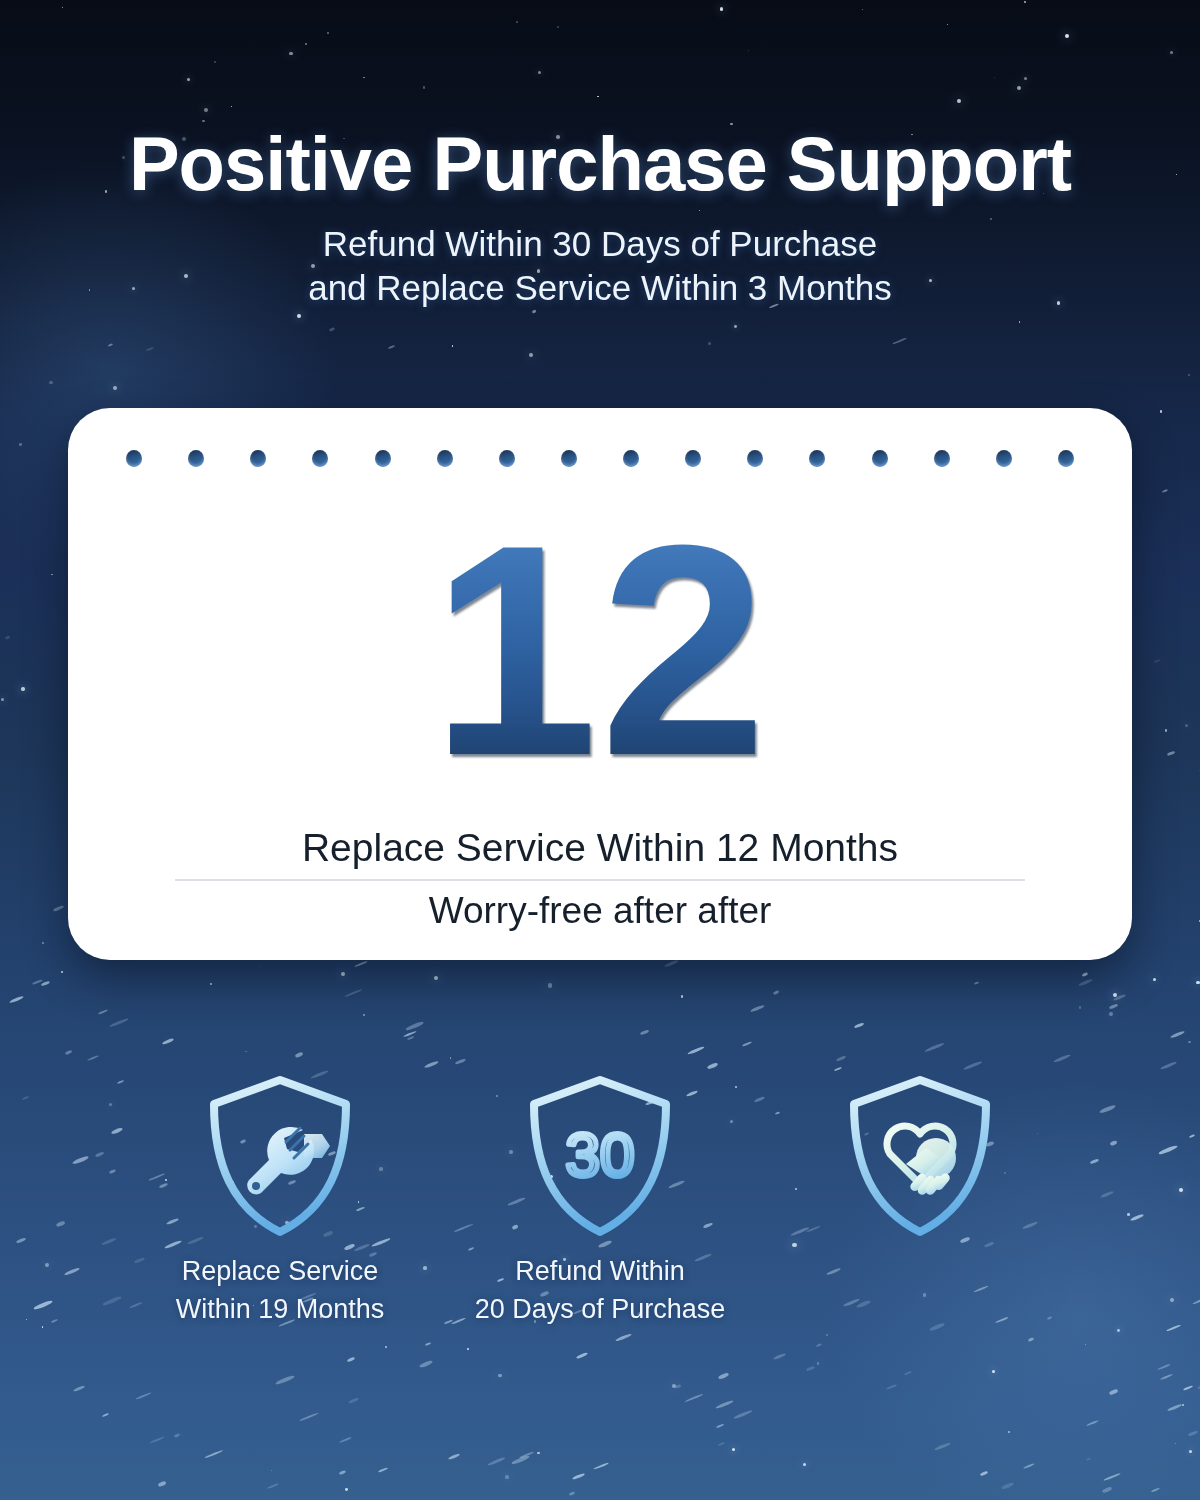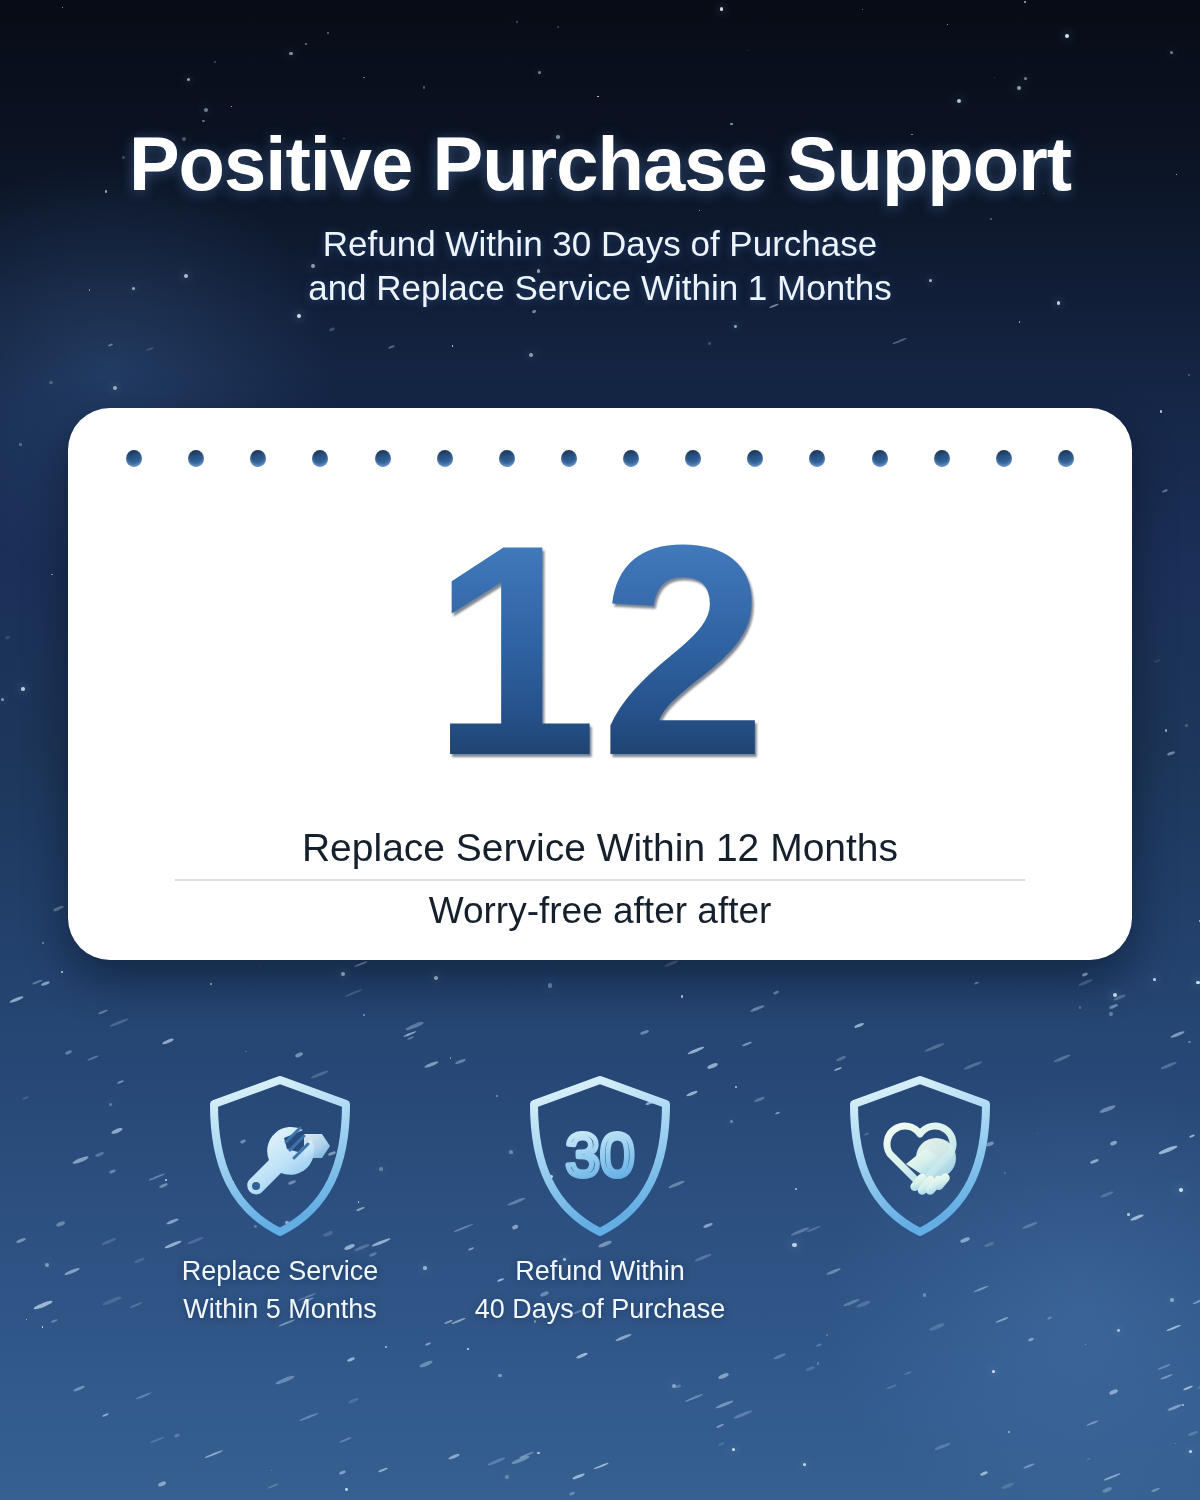--- a/index.html
+++ b/index.html
@@ -529,21 +529,21 @@
       <div class="streak" style="left: 769.3px; top: 304.5px; width: 9.5px; height: 2.2px; opacity: 0.51;"></div>
       <div class="streak" style="left: 145.6px; top: 347.5px; width: 8px; height: 2.2px; opacity: 0.18;"></div>
       <div class="streak" style="left: 5px; top: 636.2px; width: 5.2px; height: 2.7px; opacity: 0.15;"></div>
       <div class="streak" style="left: 1167.4px; top: 752.3px; width: 7.5px; height: 2.5px; opacity: 0.46;"></div>
     </div>
 
   <div class="header">
     <div class="headline">Positive Purchase Support</div>
     <div class="subline">
       <div>Refund Within 30 Days of Purchase</div>
-      <div>and Replace Service Within 1 Months</div>
+      <div>and Replace Service Within 3 Months</div>
     </div>
   </div>
 
   <div class="card">
     <div class="punch-row" id="punch-row">
         <div class="punch"></div>
         <div class="punch"></div>
         <div class="punch"></div>
         <div class="punch"></div>
         <div class="punch"></div>
@@ -587,39 +587,39 @@
           <path d="M80 8 L146 32 C146 92 128 136 80 160 C32 136 14 92 14 32 Z" fill="none" stroke="url(#sg1)" stroke-width="8" stroke-linejoin="round"></path>
           <g fill="url(#wg1)">
             <path d="M103 58 a24 24 0 0 0 -34 30 L49 108 a9 9 0 0 0 12 13 l20 -20 a24 24 0 0 0 30 -34 l-13 13 -11 -3 -3 -11 Z"></path>
             <path d="M104 62 l18 0 l8 12 l-8 12 l-18 0 z" opacity=".9"></path>
             <circle cx="56" cy="114" r="4" fill="#2f5f93"></circle>
             <path d="M86 70 l14 -14 M90 78 l14 -14 M94 86 l14 -14" stroke="#3a74ad" stroke-width="3" fill="none" stroke-linecap="round"></path>
           </g>
         </svg>
       </div>
       <div class="badge-label">Replace Service
-Within 5 Months</div>
+Within 19 Months</div>
     </div>
 
     <div class="badge">
       <div class="badge-shield">
         <svg width="160" height="168" viewBox="0 0 160 168" aria-hidden="true">
           <defs>
             <linearGradient id="sg2" x1="0" y1="0" x2="0.25" y2="1">
               <stop offset="0%" stop-color="#e4f5fa"></stop>
               <stop offset="45%" stop-color="#a9d8f3"></stop>
               <stop offset="100%" stop-color="#63aee5"></stop>
             </linearGradient>
           </defs>
           <path d="M80 8 L146 32 C146 92 128 136 80 160 C32 136 14 92 14 32 Z" fill="none" stroke="url(#sg2)" stroke-width="8" stroke-linejoin="round"></path>
           <text id="badge-num" x="80" y="104" text-anchor="middle" font-family="Liberation Sans, sans-serif" font-size="62" font-weight="400" fill="none" stroke="url(#sg2)" stroke-width="5" stroke-linejoin="round">30</text>
         </svg>
       </div>
       <div class="badge-label">Refund Within
-40 Days of Purchase</div>
+20 Days of Purchase</div>
     </div>
 
     <div class="badge">
       <div class="badge-shield">
         <svg width="160" height="168" viewBox="0 0 160 168" aria-hidden="true">
           <defs>
             <linearGradient id="sg3" x1="0" y1="0" x2="0.25" y2="1">
               <stop offset="0%" stop-color="#e4f5fa"></stop>
               <stop offset="45%" stop-color="#a9d8f3"></stop>
               <stop offset="100%" stop-color="#63aee5"></stop>

